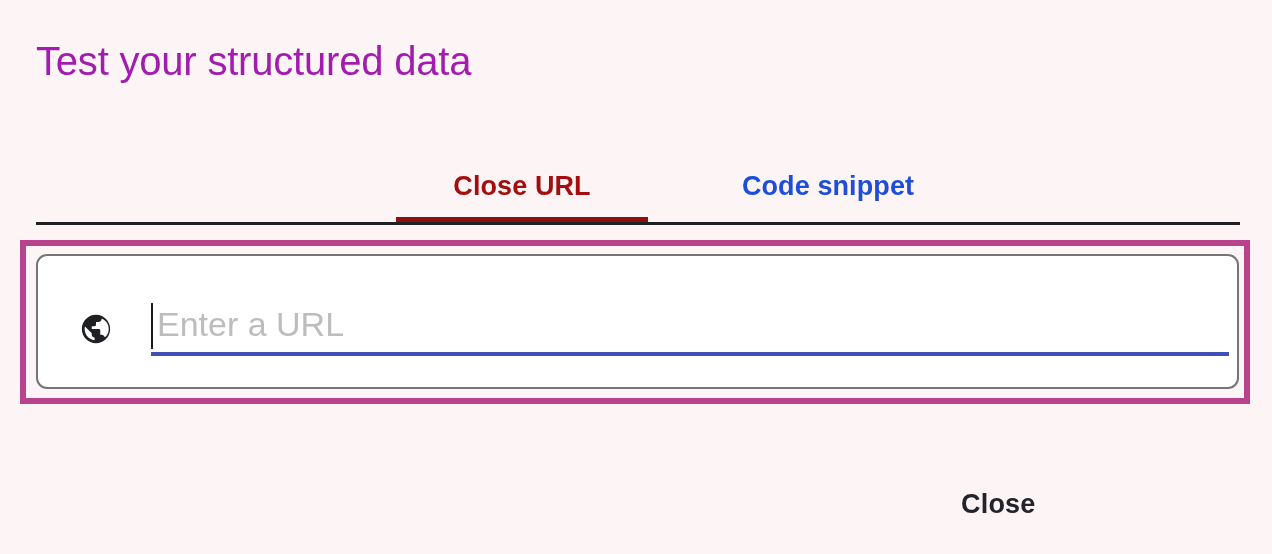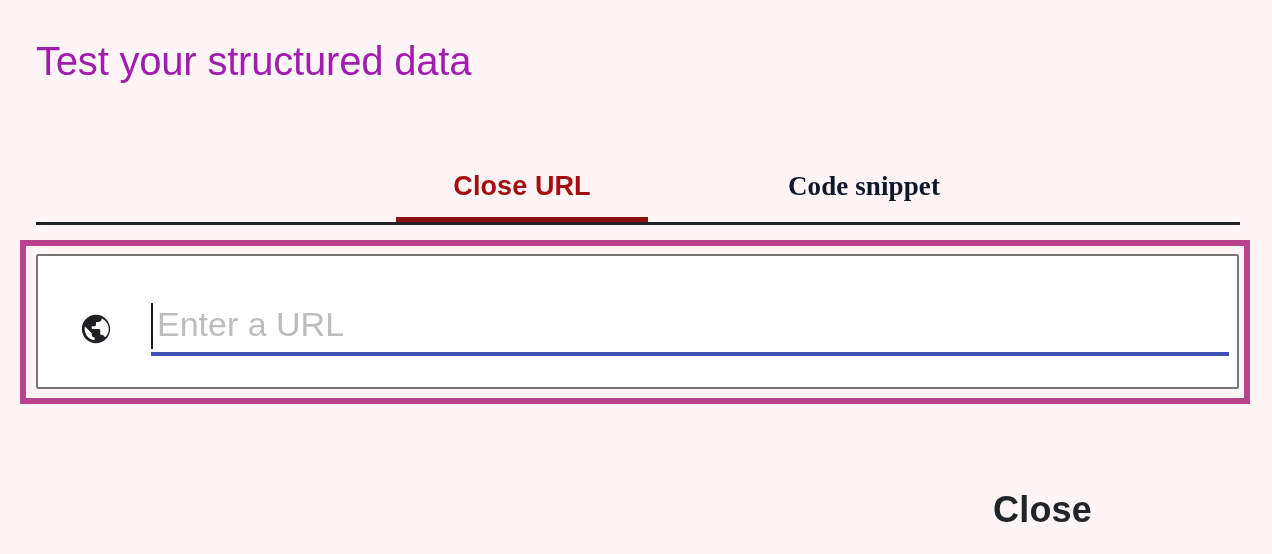--- a/index.html
+++ b/index.html
@@ -64,24 +64,23 @@
     white-space: nowrap;
     cursor: pointer;
     user-select: none;
   }
   .tab.tab-fetch {
     left: 324px;
     width: 324px;
     color: #a50e0e;
   }
   .tab.tab-code {
-    left: 684px;
+    left: 648px;
     width: 288px;
-    color: #0f172a;
-    font-family: Liberation Serif, serif;
+    color: #1d4ed8;
   }
   .tab-indicator {
     position: absolute;
     left: 360px;
     width: 252px;
     bottom: 3px;
     height: 5px;
     background: #8c1010;
   }
 
@@ -99,21 +98,21 @@
   
   .url-card {
     position: absolute;
     left: 36px;
     top: 254px;
     width: 1203px;
     height: 135px;
     box-sizing: border-box;
     background: #ffffff;
     border: 2px solid #757575;
-    border-radius: 2px;
+    border-radius: 11px;
   }
 
   .url-row {
     position: absolute;
     left: 0;
     top: 0;
     right: 0;
     bottom: 0;
   }
 
@@ -164,35 +163,34 @@
   
   .actions {
     position: absolute;
     left: 0;
     right: 0;
     top: 470px;
     height: 60px;
   }
   .action-btn {
     position: absolute;
-    top: 16px;
+    top: 10px;
     height: 48px;
     display: flex;
     align-items: center;
-    font-size: 36px;
+    font-size: 27px;
     font-weight: bold;
     letter-spacing: 0.2px;
     white-space: nowrap;
     cursor: pointer;
     user-select: none;
     background: transparent;
     border: none;
     padding: 0;
     font-family: "Liberation Sans", sans-serif;
-    margin-left: 32px;
   }
   .action-close {
     left: 961px;
     color: #21242a;
   }
   .action-run {
     left: 1091px;
     color: #a50e0e;
   }
 </style>

